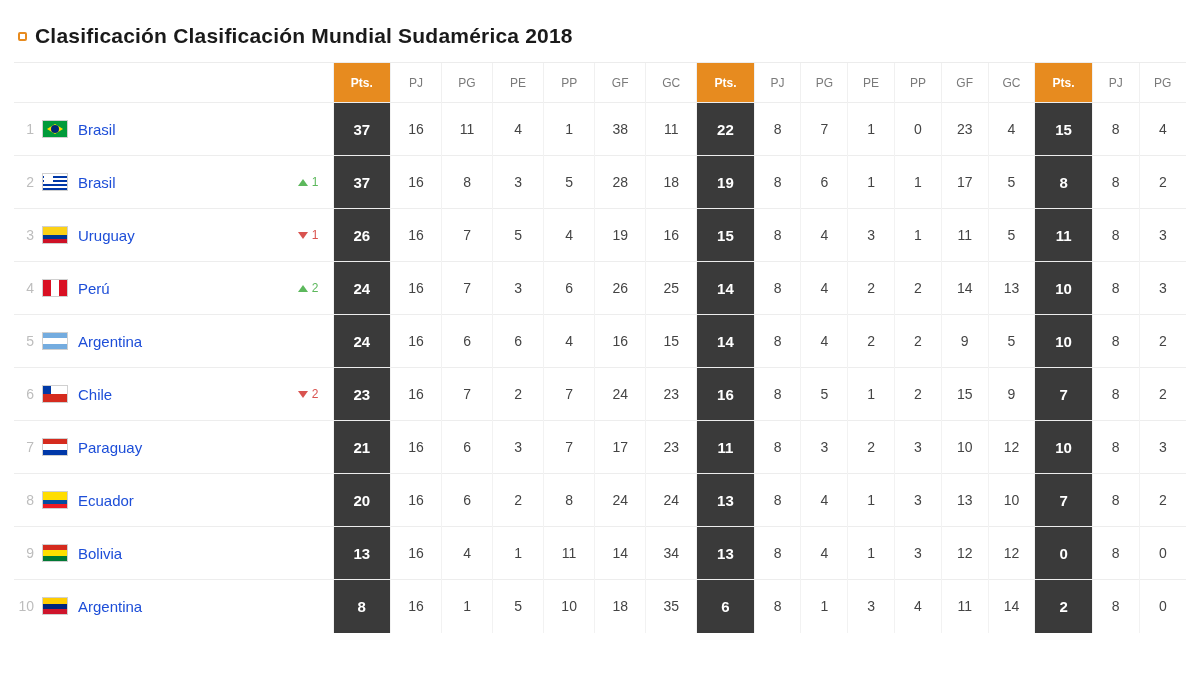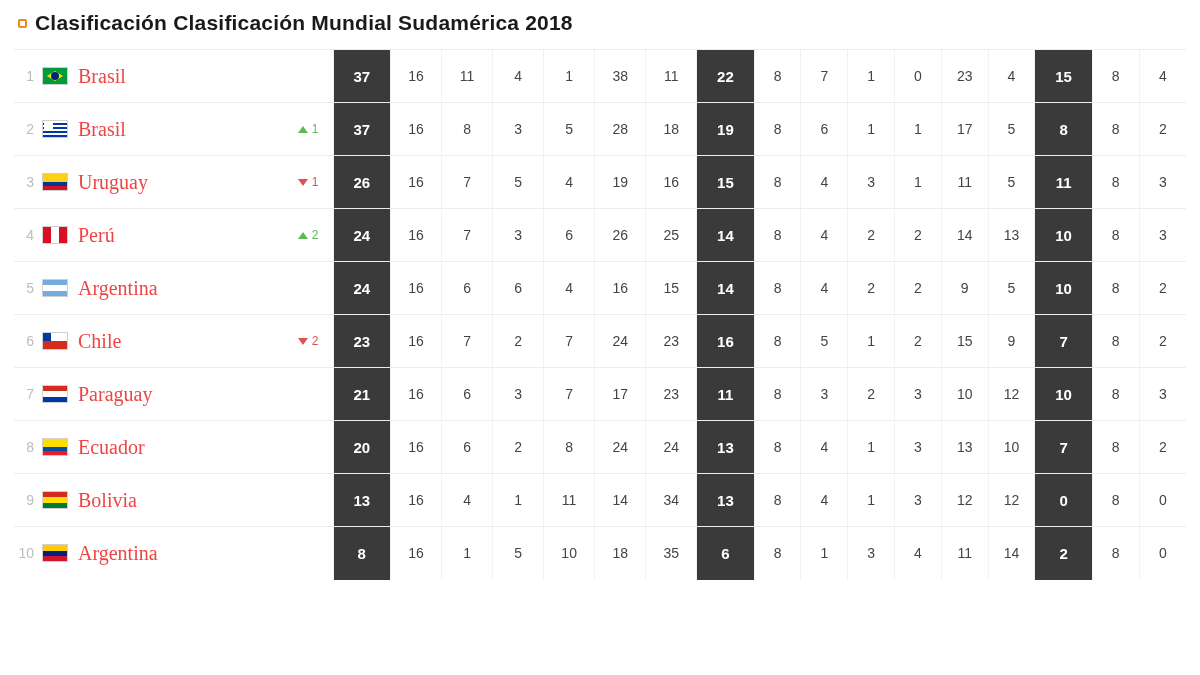--- a/index.html
+++ b/index.html
@@ -5,21 +5,21 @@
   * { box-sizing: border-box; }
   html, body { margin: 0; padding: 0; }
   body {
     font-family: Arial, Helvetica, sans-serif;
     background: #ffffff;
     width: 1200px;
     height: 675px;
     overflow: hidden;
     color: #222;
   }
-  .wrap { padding: 7px 14px 0 14px; }
+  .wrap { padding: 20px 14px 0 14px; }
   .title-row { display: flex; align-items: center; gap: 8px; margin: 4px 0 14px 4px; }
   .title-bullet { width: 9px; height: 9px; border: 2px solid #e78b1f; border-radius: 2px; }
   .title { font-size: 21px; font-weight: 700; color: #1a1a1a; letter-spacing: 0.2px; }
 
   table { border-collapse: collapse; width: 100%; table-layout: fixed; }
   th, td { padding: 0; text-align: center; }
 
   thead tr.group-row th {
     font-size: 12px;
     font-weight: 400;
@@ -72,21 +72,21 @@
   }
   .flag {
     width: 26px; height: 18px;
     border: 1px solid #d0d0d0;
     margin-right: 10px;
     position: relative;
     overflow: hidden;
     flex-shrink: 0;
   }
   .flag .band { position: absolute; left:0; right:0; }
-  .team-name { font-size: 20px; color: #ef4444; font-family: Liberation Serif, serif; }
+  .team-name { font-size: 15px; color: #1d4ed8; }
   .move {
     margin-left: auto;
     margin-right: 14px;
     font-size: 12px;
     display: flex; align-items: center; gap: 4px;
   }
   .move.up { color: #5cb85c; }
   .move.down { color: #d9534f; }
   .tri-up { width:0;height:0;border-left:5px solid transparent;border-right:5px solid transparent;border-bottom:7px solid #5cb85c; }
   .tri-down { width:0;height:0;border-left:5px solid transparent;border-right:5px solid transparent;border-top:7px solid #d9534f; }
@@ -169,20 +169,40 @@
         <col class="c-num-s">
         <col class="c-num-s">
         <col class="c-num-s">
         <col class="c-num-s">
         <col class="c-num-s">
       <col class="c-pts">
         <col class="c-num-s">
         <col class="c-num-s">
     </colgroup>
     <thead>
+      <tr class="col-row">
+        <th class="first"></th>
+        <th class="pts">Pts.</th>
+        <th>PJ</th>
+        <th>PG</th>
+        <th>PE</th>
+        <th>PP</th>
+        <th>GF</th>
+        <th>GC</th>
+        <th class="pts">Pts.</th>
+        <th>PJ</th>
+        <th>PG</th>
+        <th>PE</th>
+        <th>PP</th>
+        <th>GF</th>
+        <th>GC</th>
+        <th class="pts">Pts.</th>
+        <th>PJ</th>
+        <th>PG</th>
+      </tr>
     </thead>
     <tbody id="tbody">
         <tr>
     <td class="team first">
       <div class="team-inner">
         <span class="rank">1</span>
         <span class="flag flag-brasil"></span>
         <span class="team-name">Brasil</span>
 
       </div>

